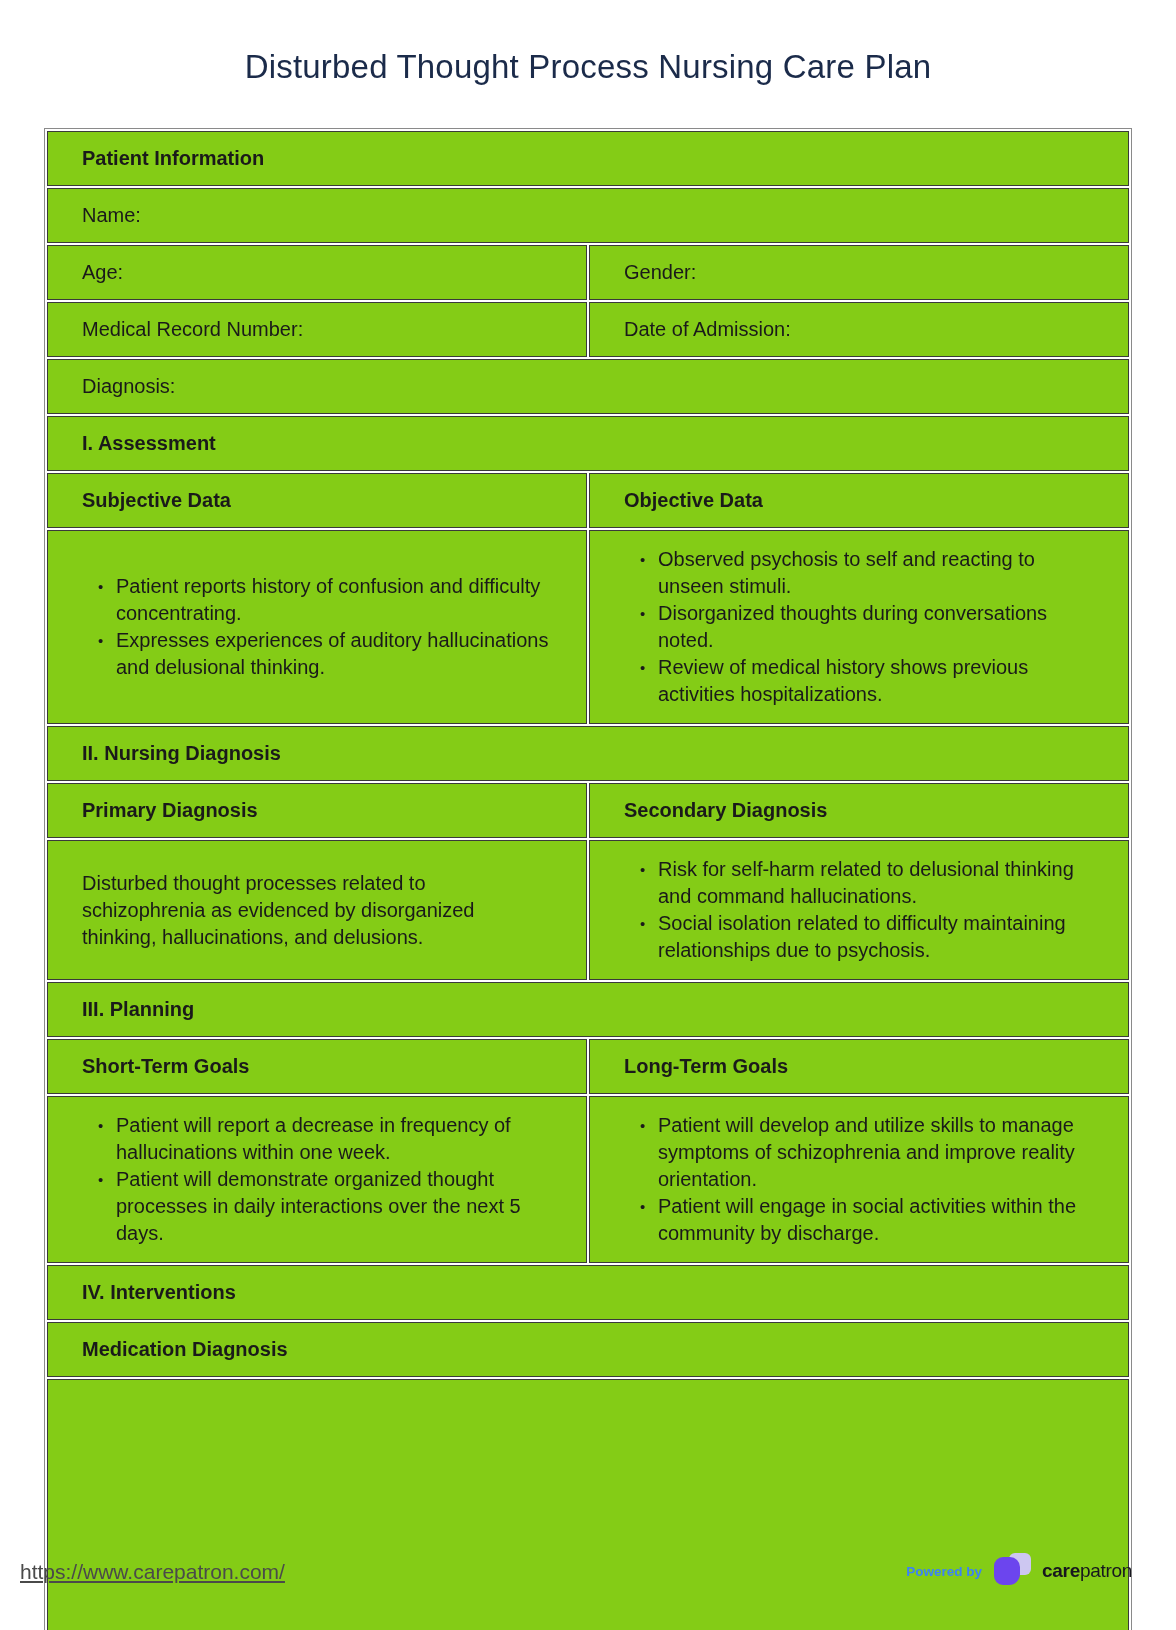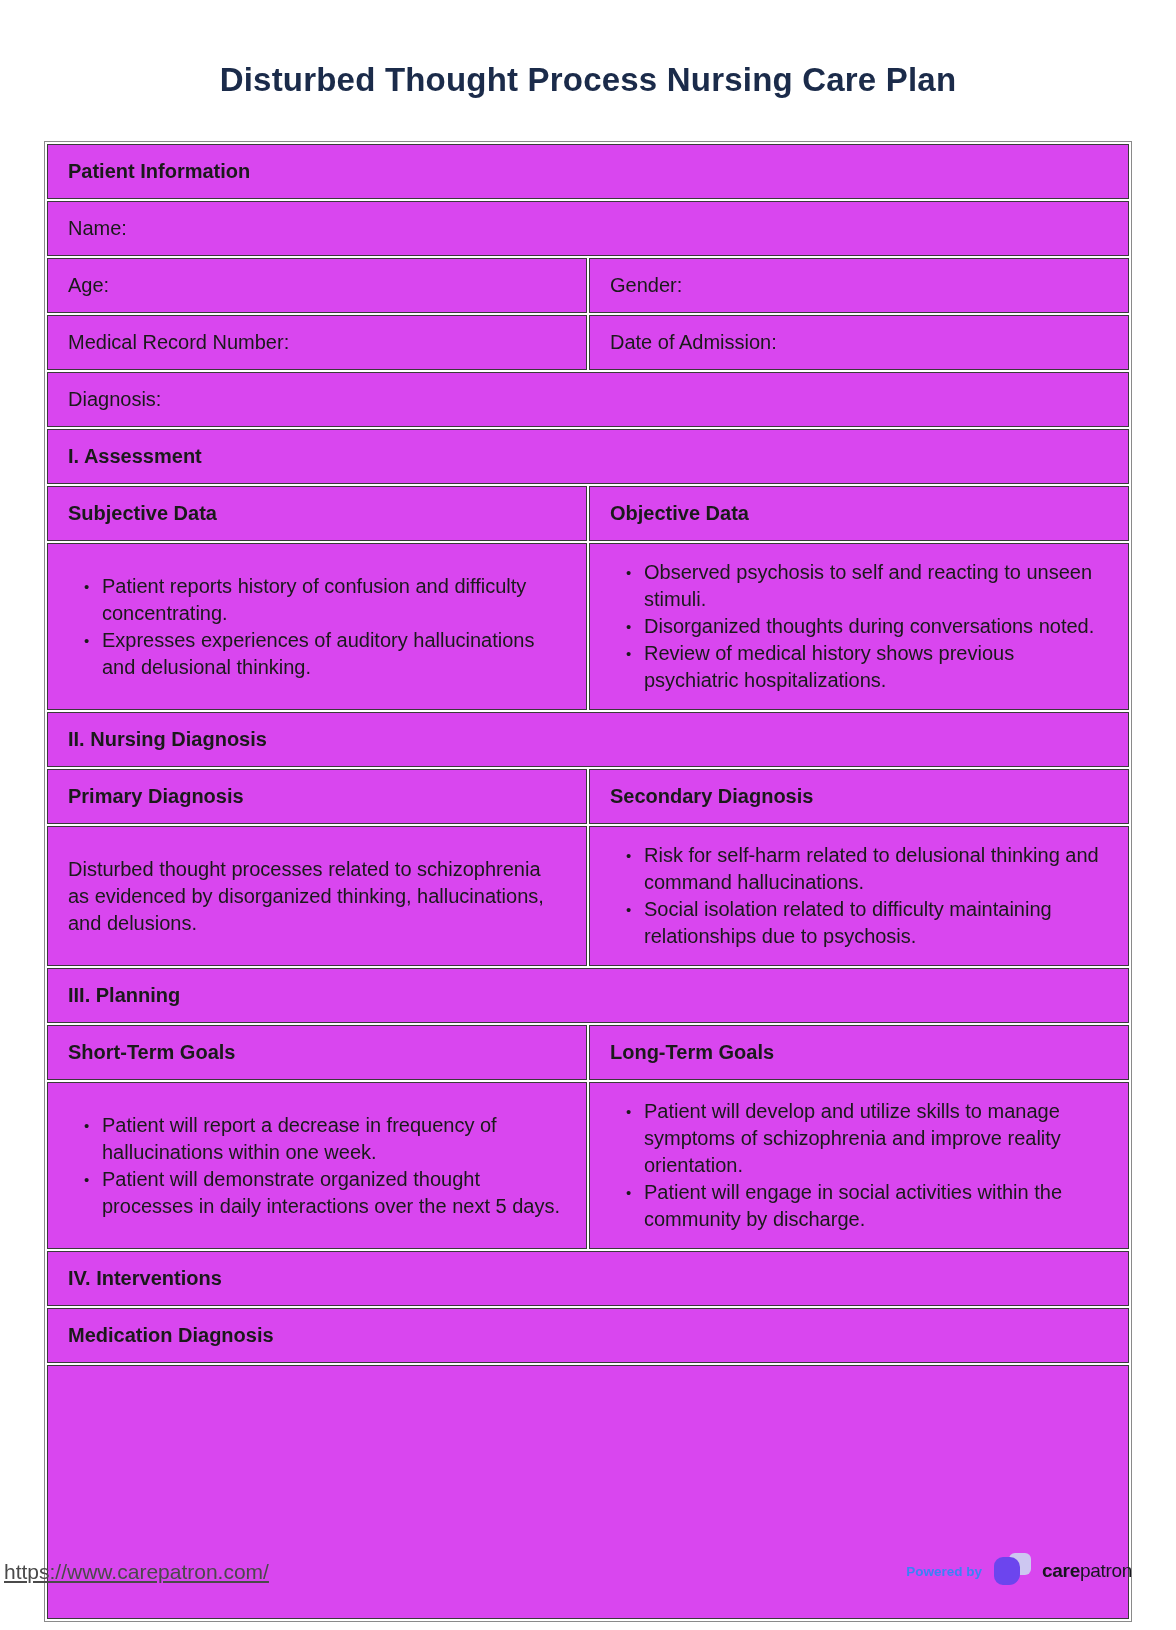--- a/index.html
+++ b/index.html
@@ -7,42 +7,42 @@
   body {
     width: 1176px;
     height: 1630px;
     background: #ffffff;
     font-family: "Liberation Sans", sans-serif;
     color: #1a1a1a;
     position: relative;
     overflow: hidden;
   }
   .page-title {
-    margin: 13px;
+    margin: 0;
     padding-top: 48px;
     text-align: center;
     font-size: 33px;
-    font-weight: bold;
+    font-weight: normal;
     color: #1b2b4a;
     letter-spacing: 0.2px;
   }
   table.plan {
     margin: 42px 0 0 44px;
     width: 1088px;
     border-collapse: separate;
     border-spacing: 2px;
     border: 1px solid #8a8a8a;
     background: #ffffff;
   }
   table.plan td {
     border: 1px solid #3a3a3a;
     font-size: 20px;
-    padding: 15px 20px;
+    padding: 15px 34px;
     vertical-align: middle;
-    background: #d946ef;
+    background: #84cc16;
   }
   td.section-header {
     background: #e9e9e9;
     font-weight: bold;
     padding: 13px 18px;
   }
   td.col-header {
     font-weight: bold;
   }
   td.half { width: 50%; }
@@ -62,21 +62,21 @@
     position: absolute;
     left: 6px;
     top: 0;
     font-size: 15px;
     line-height: 27px;
   }
   .plain-text { line-height: 27px; }
   td.empty-area { height: 254px; vertical-align: top; }
   .footer-url {
     position: absolute;
-    left: 4px;
+    left: 20px;
     top: 1560px;
     font-size: 21px;
     color: #4a4a4a;
     text-decoration: underline;
   }
   .footer-brand {
     position: absolute;
     right: 44px;
     top: 1550px;
     display: flex;
@@ -143,21 +143,21 @@
       <td class="half content-cell">
         <ul class="bullets">
           <li>Patient reports history of confusion and difficulty concentrating.</li>
           <li>Expresses experiences of auditory hallucinations and delusional thinking.</li>
         </ul>
       </td>
       <td class="half content-cell">
         <ul class="bullets">
           <li>Observed psychosis to self and reacting to unseen stimuli.</li>
           <li>Disorganized thoughts during conversations noted.</li>
-          <li>Review of medical history shows previous psychiatric hospitalizations.</li>
+          <li>Review of medical history shows previous activities hospitalizations.</li>
         </ul>
       </td>
     </tr>
 
     <tr>
       <td colspan="2" class="section-header">II. Nursing Diagnosis</td>
     </tr>
     <tr>
       <td class="half col-header">Primary Diagnosis</td>
       <td class="half col-header">Secondary Diagnosis</td>

